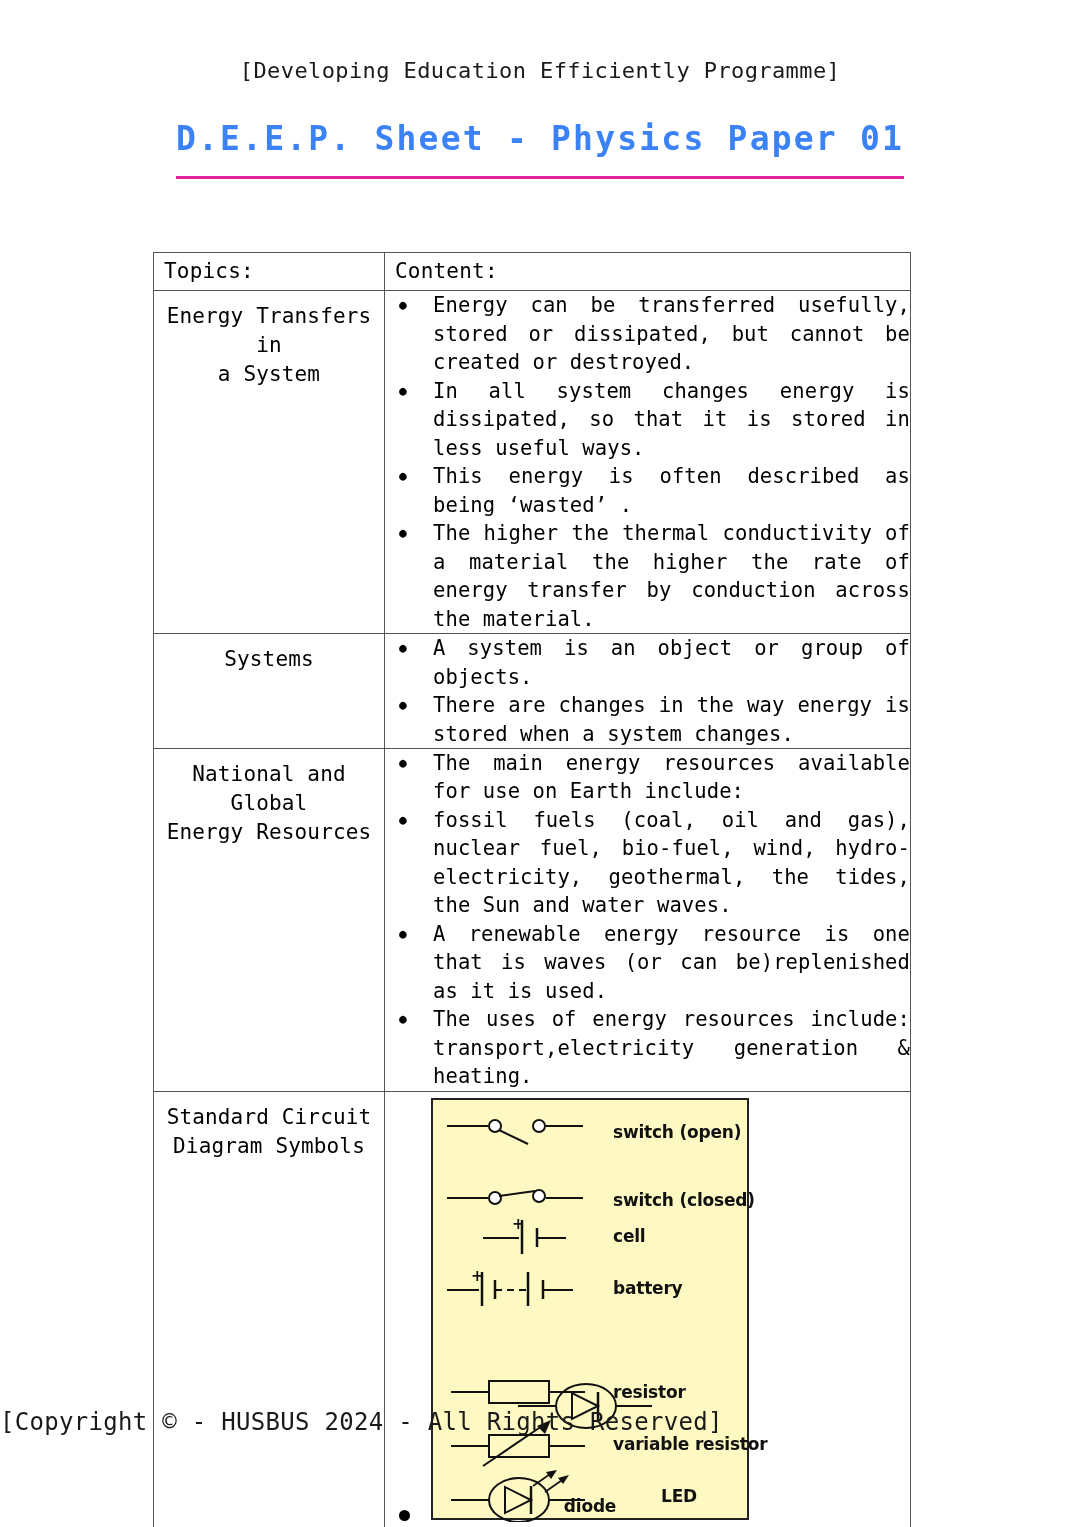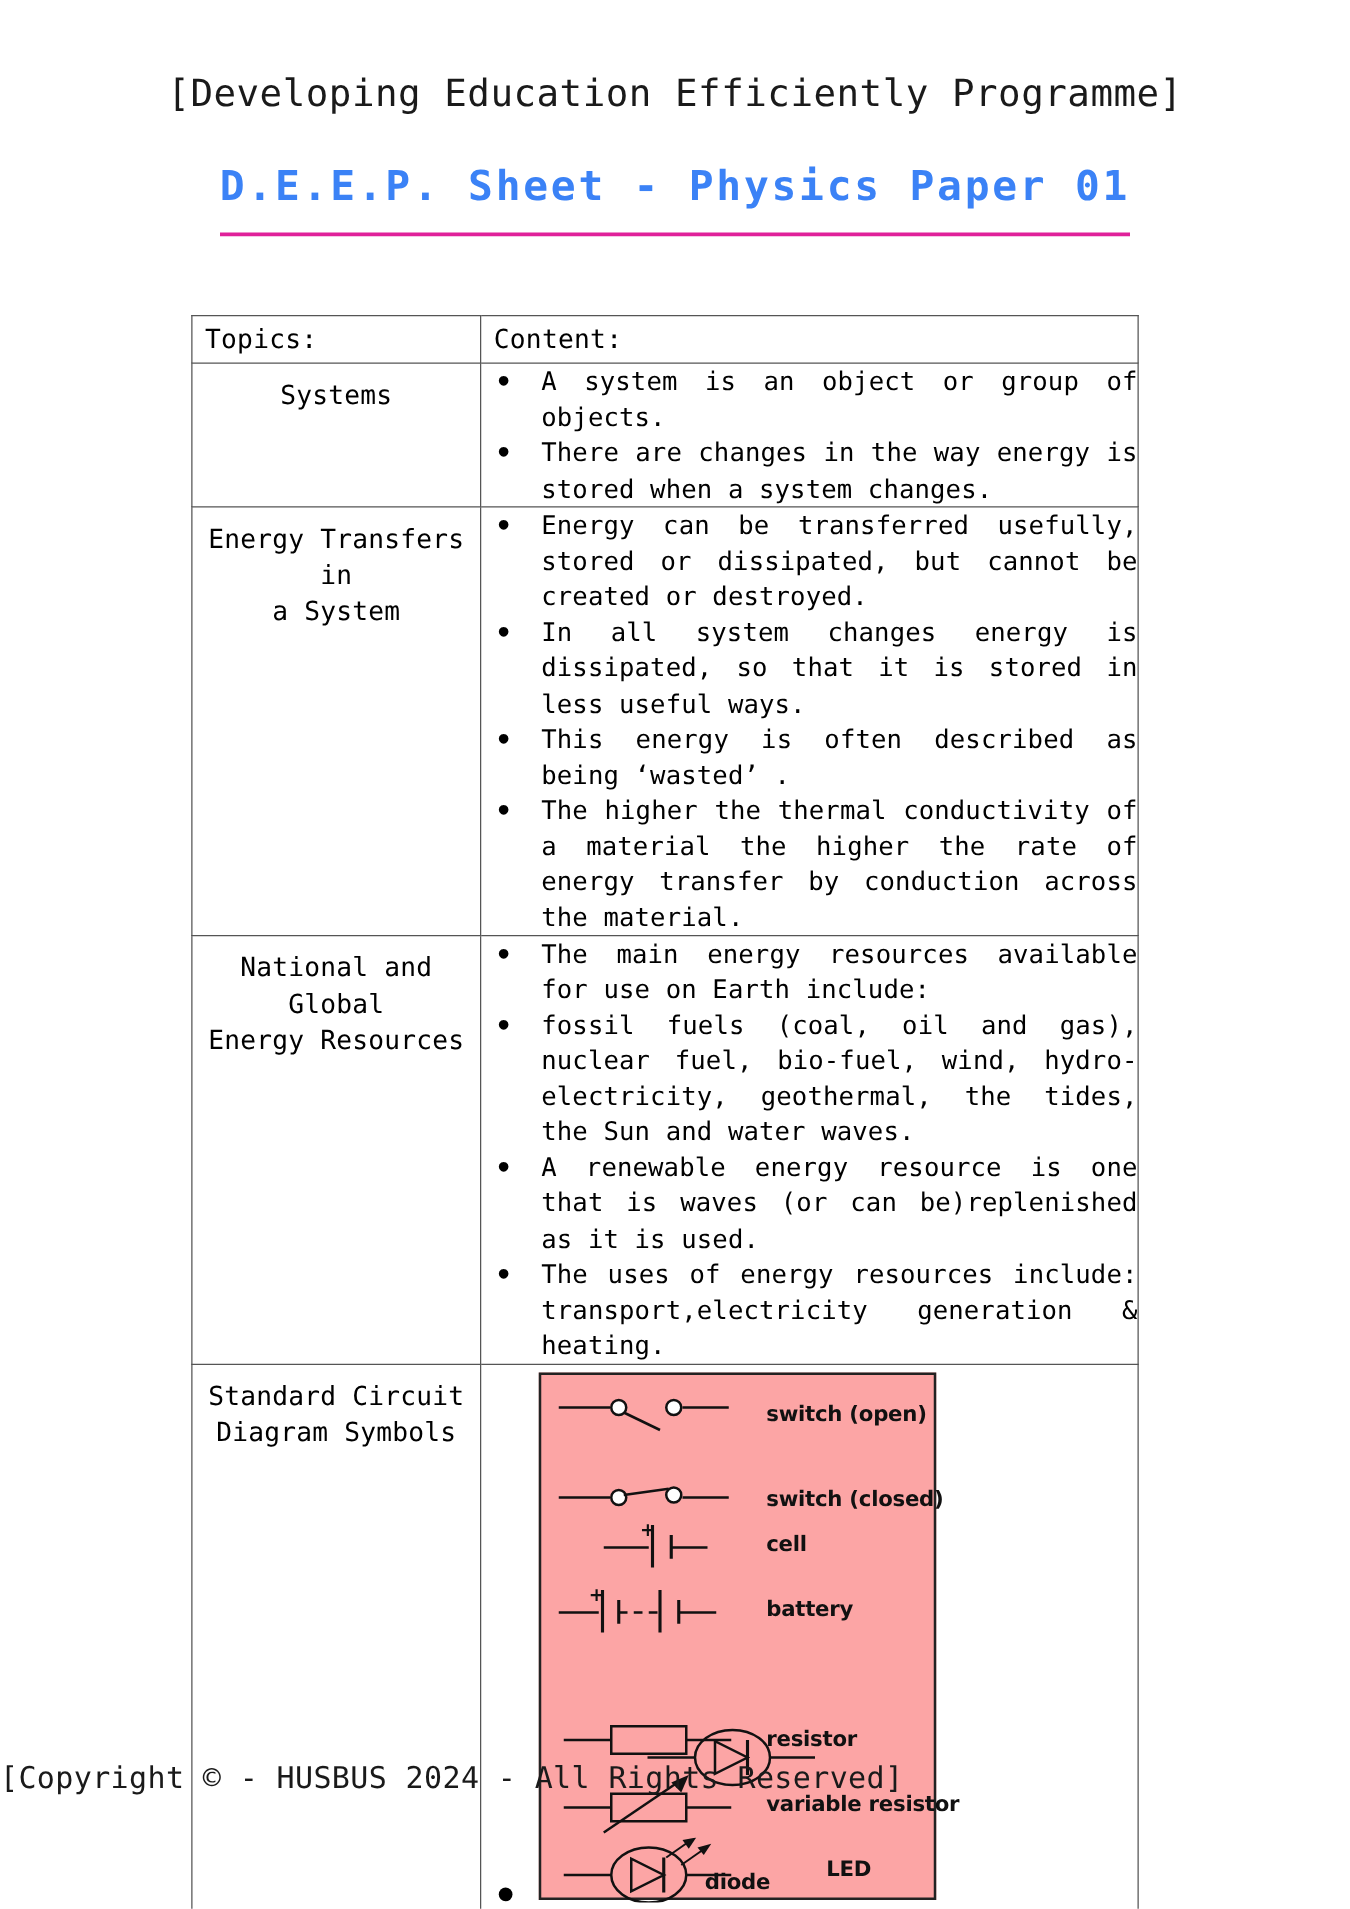--- a/index.html
+++ b/index.html
@@ -23,21 +23,21 @@
     box-sizing: border-box;
   }
 
   
   .doc-header {
     text-align: center;
     padding-top: 58px;
   }
   .programme-line {
     font-family: "DejaVu Sans Mono", "Liberation Mono", monospace;
-    font-size: 30px;
+    font-size: 22px;
     letter-spacing: 0.4px;
     color: #1a1a1a;
     white-space: nowrap;
   }
   .main-title {
     margin-top: 36px;
     font-family: "DejaVu Sans Mono", "Liberation Mono", monospace;
     font-size: 33px;
     font-weight: bold;
     letter-spacing: 2.2px;
@@ -134,21 +134,21 @@
     border-radius: 50%;
     background: #000;
   }
   .symbols-box {
     position: absolute;
     left: 46px;
     top: 6px;
     width: 318px;
     height: 422px;
     border: 2px solid #222;
-    background: #fca5a5;
+    background: #fef9c3;
     box-sizing: border-box;
   }
   .sym-row {
     position: absolute;
     left: 0;
     width: 100%;
     height: 52px;
     display: flex;
     align-items: center;
   }
@@ -202,43 +202,43 @@
         <td>
           <div class="hdr-cell">Topics:</div>
         </td>
         <td>
           <div class="hdr-cell">Content:</div>
         </td>
       </tr>
 
       <tr>
         <td>
-          <div class="topic-cell">Systems</div>
-        </td>
-        <td class="content-cell">
-          <ul class="bullets">
-            <li>A system is an object or group of objects.</li>
-            <li>There are changes in the way energy is stored when a system changes.</li>
-          </ul>
-        </td>
-      </tr>
-
-      <tr>
-        <td>
           <div class="topic-cell">
             <span>Energy Transfers in</span><br>
             <span>a System</span>
           </div>
         </td>
         <td class="content-cell">
           <ul class="bullets">
             <li>Energy can be transferred usefully, stored or dissipated, but cannot be created or destroyed.</li>
             <li>In all system changes energy is dissipated, so that it is stored in less useful ways.</li>
             <li>This energy is often described as being ‘wasted’ .</li>
             <li>The higher the thermal conductivity of a material the higher the rate of energy transfer by conduction across the material.</li>
+          </ul>
+        </td>
+      </tr>
+
+      <tr>
+        <td>
+          <div class="topic-cell">Systems</div>
+        </td>
+        <td class="content-cell">
+          <ul class="bullets">
+            <li>A system is an object or group of objects.</li>
+            <li>There are changes in the way energy is stored when a system changes.</li>
           </ul>
         </td>
       </tr>
 
       <tr>
         <td>
           <div class="topic-cell">
             <span>National and Global</span><br>
             <span>Energy Resources</span>
           </div>

